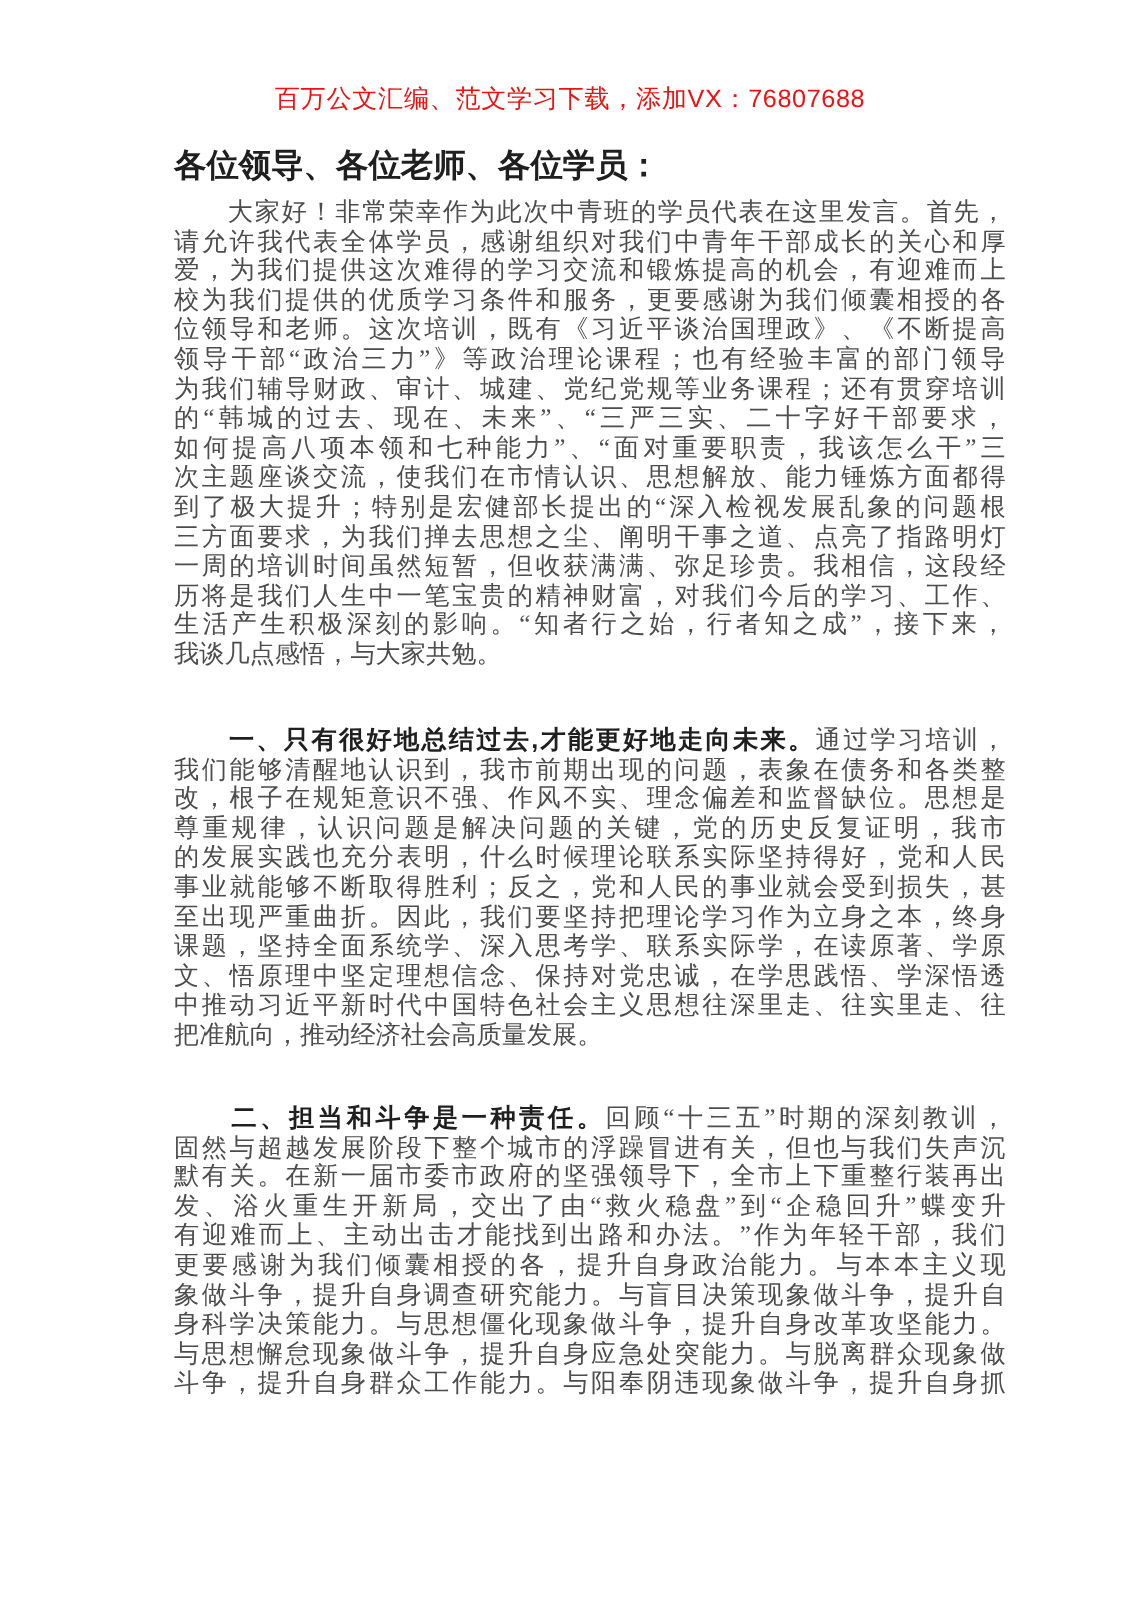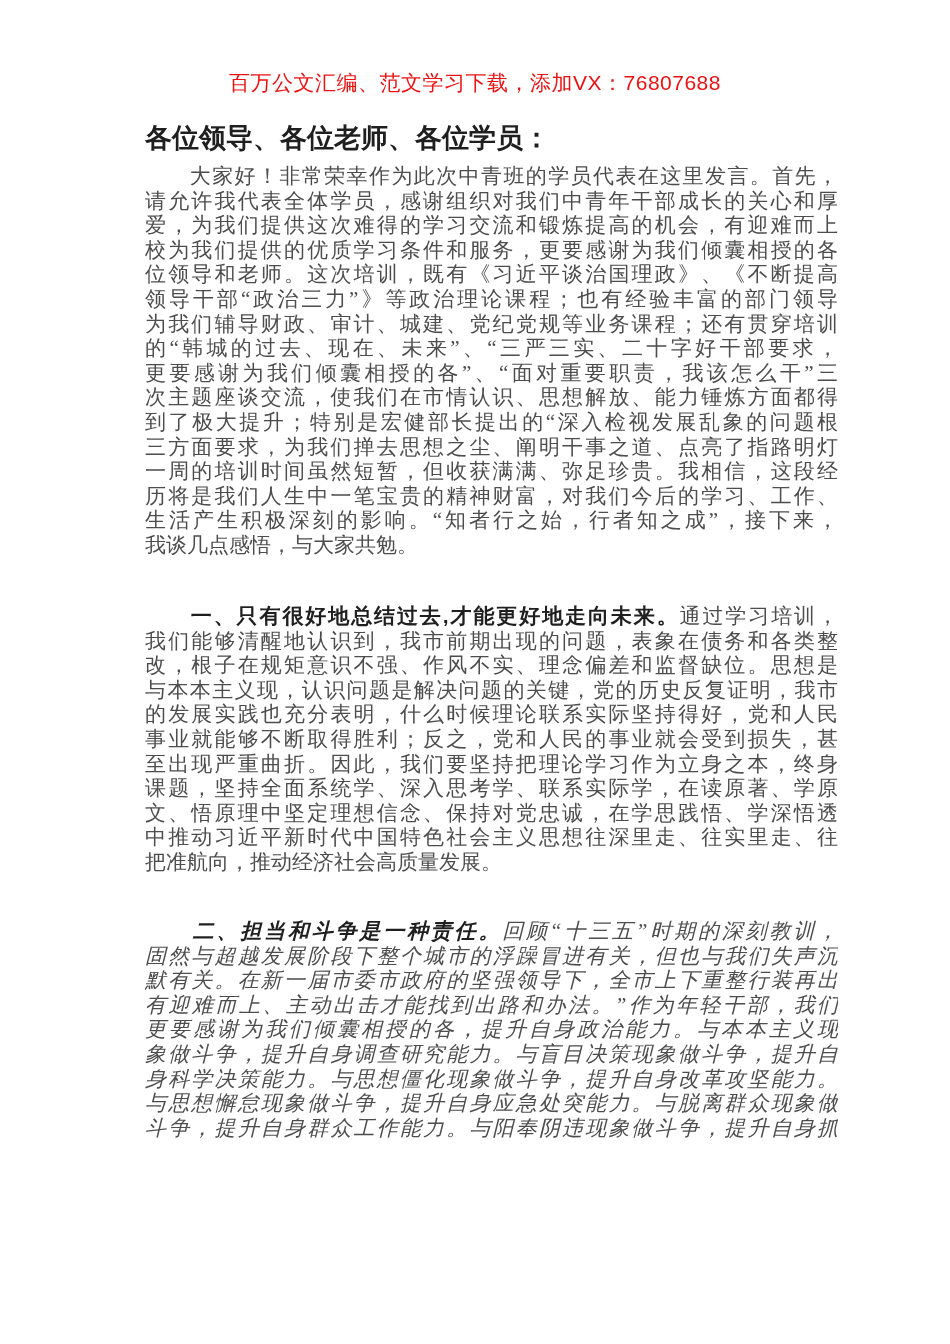--- a/index.html
+++ b/index.html
@@ -25,21 +25,21 @@
     position: absolute; top: 126px; left: 145px; width: 693px;
     font-family: "Liberation Sans", "DejaVu Sans", sans-serif;
     font-weight: 700;
     font-size: 27px; line-height: 25px;
     color: var(--head, #1f1f1f);
   }
 
   .blk { position: absolute; left: 145px; width: 693px; }
   #para1 { top: 164px; }
   #sec1  { top: 604px; }
-  #sec2  { top: 919px; font-style: italic; }
+  #sec2  { top: 919px; }
 
   .tline {
     height: 24.6px; line-height: 24.6px;
     font-size: 21px;
     color: var(--body, #4d4d4d);
     text-align: justify;
     text-align-last: justify;
     overflow: hidden;
   }
   .tline-end { text-align: left; text-align-last: left; }
@@ -61,48 +61,49 @@
 
   <div class="blk" id="para1">
     <div class="tline">　　大家好！非常荣幸作为此次中青班的学员代表在这里发言。首先，</div>
     <div class="tline">请允许我代表全体学员，感谢组织对我们中青年干部成长的关心和厚</div>
     <div class="tline">爱，为我们提供这次难得的学习交流和锻炼提高的机会，有迎难而上</div>
     <div class="tline">校为我们提供的优质学习条件和服务，更要感谢为我们倾囊相授的各</div>
     <div class="tline">位领导和老师。这次培训，既有《习近平谈治国理政》、《不断提高</div>
     <div class="tline">领导干部“政治三力”》等政治理论课程；也有经验丰富的部门领导</div>
     <div class="tline">为我们辅导财政、审计、城建、党纪党规等业务课程；还有贯穿培训</div>
     <div class="tline">的“韩城的过去、现在、未来”、“三严三实、二十字好干部要求，</div>
-    <div class="tline">更要感谢为我们倾囊相授的各”、“面对重要职责，我该怎么干”三</div>
+    <div class="tline">如何提高八项本领和七种能力”、“面对重要职责，我该怎么干”三</div>
     <div class="tline">次主题座谈交流，使我们在市情认识、思想解放、能力锤炼方面都得</div>
     <div class="tline">到了极大提升；特别是宏健部长提出的“深入检视发展乱象的问题根</div>
     <div class="tline">三方面要求，为我们掸去思想之尘、阐明干事之道、点亮了指路明灯</div>
     <div class="tline">一周的培训时间虽然短暂，但收获满满、弥足珍贵。我相信，这段经</div>
     <div class="tline">历将是我们人生中一笔宝贵的精神财富，对我们今后的学习、工作、</div>
     <div class="tline">生活产生积极深刻的影响。“知者行之始，行者知之成”，接下来，</div>
     <div class="tline tline-end">我谈几点感悟，与大家共勉。</div>
   </div>
 
   <div class="blk" id="sec1">
     <div class="tline"><span class="hbold">　　一、只有很好地总结过去,才能更好地走向未来。</span><span>通过学习培训，</span></div>
     <div class="tline">我们能够清醒地认识到，我市前期出现的问题，表象在债务和各类整</div>
     <div class="tline">改，根子在规矩意识不强、作风不实、理念偏差和监督缺位。思想是</div>
-    <div class="tline">与本本主义现，认识问题是解决问题的关键，党的历史反复证明，我市</div>
+    <div class="tline">尊重规律，认识问题是解决问题的关键，党的历史反复证明，我市</div>
     <div class="tline">的发展实践也充分表明，什么时候理论联系实际坚持得好，党和人民</div>
     <div class="tline">事业就能够不断取得胜利；反之，党和人民的事业就会受到损失，甚</div>
     <div class="tline">至出现严重曲折。因此，我们要坚持把理论学习作为立身之本，终身</div>
     <div class="tline">课题，坚持全面系统学、深入思考学、联系实际学，在读原著、学原</div>
     <div class="tline">文、悟原理中坚定理想信念、保持对党忠诚，在学思践悟、学深悟透</div>
     <div class="tline">中推动习近平新时代中国特色社会主义思想往深里走、往实里走、往</div>
     <div class="tline tline-end">把准航向，推动经济社会高质量发展。</div>
   </div>
 
   <div class="blk" id="sec2">
     <div class="tline"><span class="hbold">　　二、担当和斗争是一种责任。</span><span>回顾“十三五”时期的深刻教训，</span></div>
     <div class="tline">固然与超越发展阶段下整个城市的浮躁冒进有关，但也与我们失声沉</div>
     <div class="tline">默有关。在新一届市委市政府的坚强领导下，全市上下重整行装再出</div>
+    <div class="tline">发、浴火重生开新局，交出了由“救火稳盘”到“企稳回升”蝶变升</div>
     <div class="tline">有迎难而上、主动出击才能找到出路和办法。”作为年轻干部，我们</div>
     <div class="tline">更要感谢为我们倾囊相授的各，提升自身政治能力。与本本主义现</div>
     <div class="tline">象做斗争，提升自身调查研究能力。与盲目决策现象做斗争，提升自</div>
     <div class="tline">身科学决策能力。与思想僵化现象做斗争，提升自身改革攻坚能力。</div>
     <div class="tline">与思想懈怠现象做斗争，提升自身应急处突能力。与脱离群众现象做</div>
     <div class="tline">斗争，提升自身群众工作能力。与阳奉阴违现象做斗争，提升自身抓</div>
   </div>
 
 </div>
 

